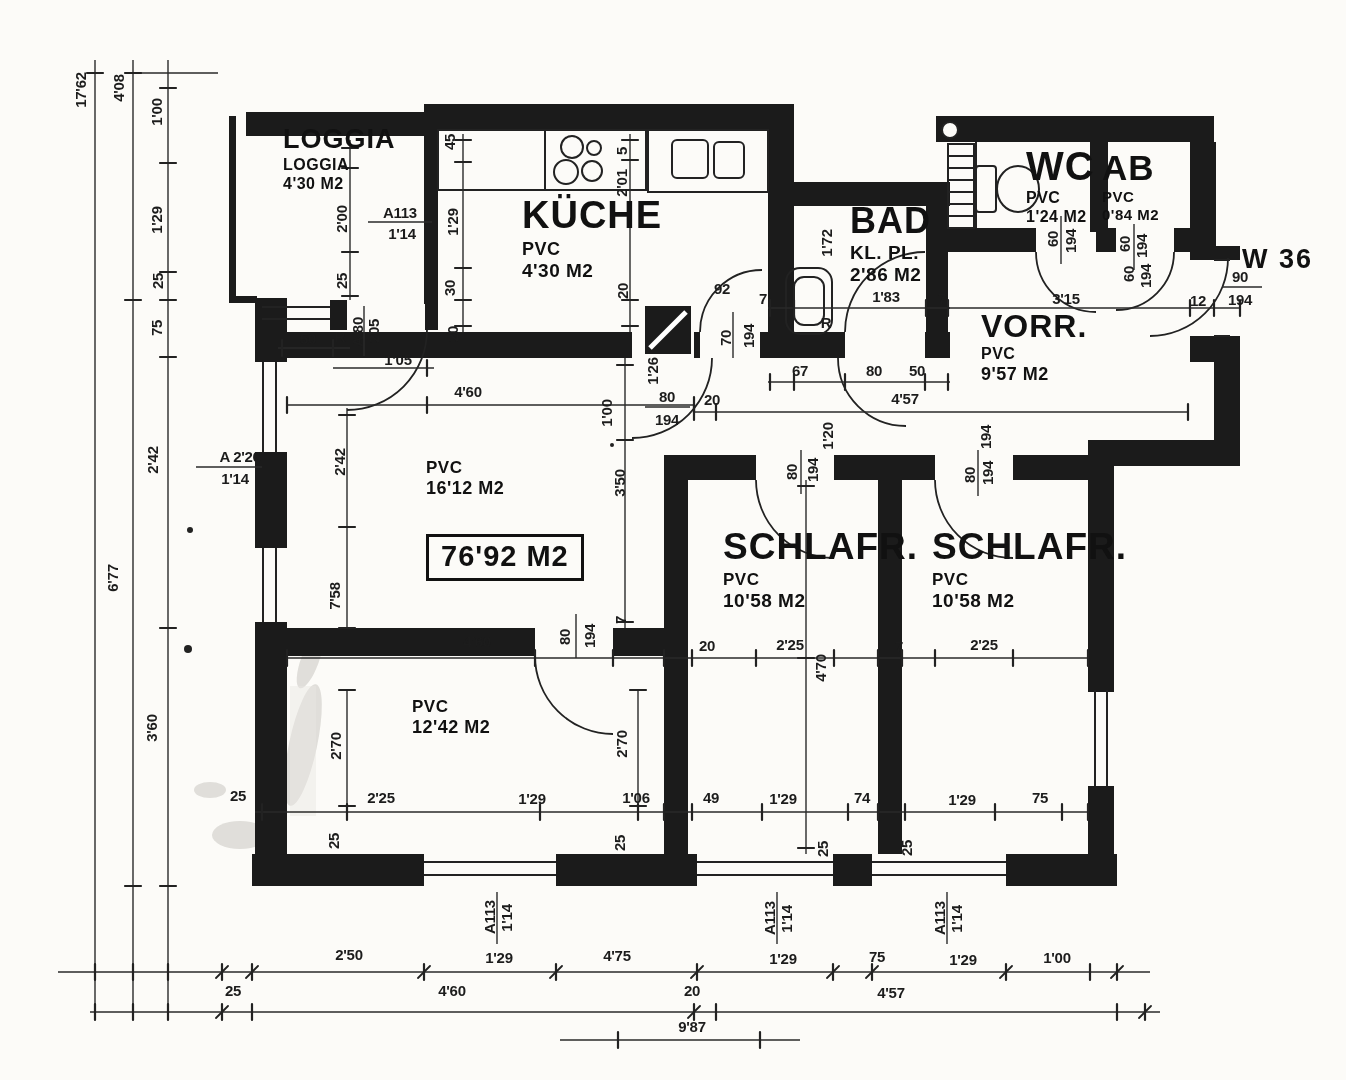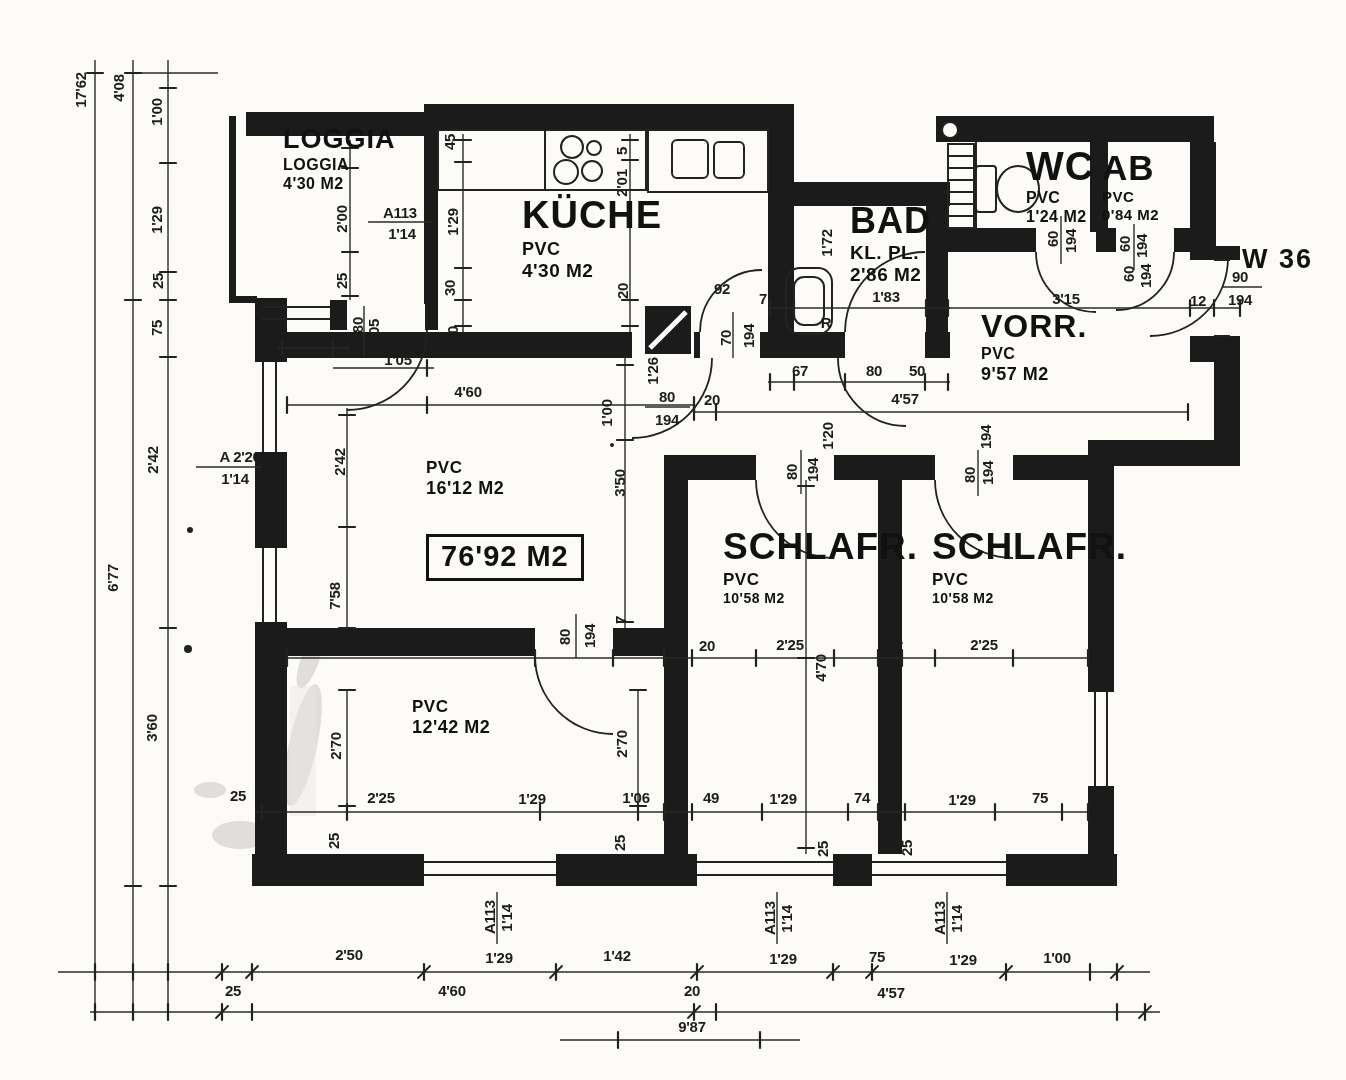--- a/index.html
+++ b/index.html
@@ -14,21 +14,21 @@
   .room .fl,.room .ar{display:block;font-weight:700;letter-spacing:0.5px;margin-top:3px;}
   #r-loggia .nm{font-size:27px;} #r-loggia .fl,#r-loggia .ar{font-size:16px;}
   #r-kueche .nm{font-size:38px;} #r-kueche .fl{font-size:18px;margin-top:5px;} #r-kueche .ar{font-size:19px;}
   #r-bad .nm{font-size:36px;} #r-bad .fl{font-size:19px;} #r-bad .ar{font-size:19px;}
   #r-wc .nm{font-size:40px;} #r-wc .fl{font-size:16px;} #r-wc .ar{font-size:16px;}
   #r-ab .nm{font-size:35px;} #r-ab .fl{font-size:15px;} #r-ab .ar{font-size:15px;}
   #r-vorr .nm{font-size:32px;} #r-vorr .fl{font-size:16px;} #r-vorr .ar{font-size:18px;}
   #r-wohnraum .nm{font-size:36px;} #r-wohnraum .fl{font-size:17px;margin-top:5px;} #r-wohnraum .ar{font-size:18px;}
   #r-schlafr1 .nm,#r-schlafr2 .nm{font-size:37px;} 
   #r-schlafr1 .fl,#r-schlafr2 .fl{font-size:17px;margin-top:5px;}
-  #r-schlafr1 .ar,#r-schlafr2 .ar{font-size:14px;}
+  #r-schlafr1 .ar,#r-schlafr2 .ar{font-size:19px;}
   #r-schlafraum .nm{font-size:32px;} #r-schlafraum .fl{font-size:17px;margin-top:4px;} #r-schlafraum .ar{font-size:18px;}
   #total-box{position:absolute;left:426px;top:534px;border:3.5px solid #111;padding:3px 12px 5px 12px;
              font-size:29px;font-weight:700;letter-spacing:1px;color:#111;background:transparent;}
   #unit-label{position:absolute;left:1242px;top:244px;font-size:27px;font-weight:700;letter-spacing:2px;color:#111;}
 </style>
 </head>
 <body>
 
 <div id="stage">
 
@@ -371,21 +371,21 @@
 
   <span class="dv" style="left:489px;top:917px">A113</span>
   <span class="dv" style="left:506px;top:918px">1'14</span>
   <span class="dv" style="left:769px;top:918px">A113</span>
   <span class="dv" style="left:786px;top:919px">1'14</span>
   <span class="dv" style="left:939px;top:918px">A113</span>
   <span class="dv" style="left:956px;top:919px">1'14</span>
 
   <span class="dh" style="left:349px;top:954px">2'50</span>
   <span class="dh" style="left:499px;top:957px">1'29</span>
-  <span class="dh" style="left:617px;top:955px">1'42</span>
+  <span class="dh" style="left:617px;top:955px">4'75</span>
   <span class="dh" style="left:783px;top:958px">1'29</span>
   <span class="dh" style="left:877px;top:956px">75</span>
   <span class="dh" style="left:963px;top:959px">1'29</span>
   <span class="dh" style="left:1057px;top:957px">1'00</span>
 
   <span class="dh" style="left:233px;top:990px">25</span>
   <span class="dh" style="left:452px;top:990px">4'60</span>
   <span class="dh" style="left:692px;top:990px">20</span>
   <span class="dh" style="left:891px;top:992px">4'57</span>
 

